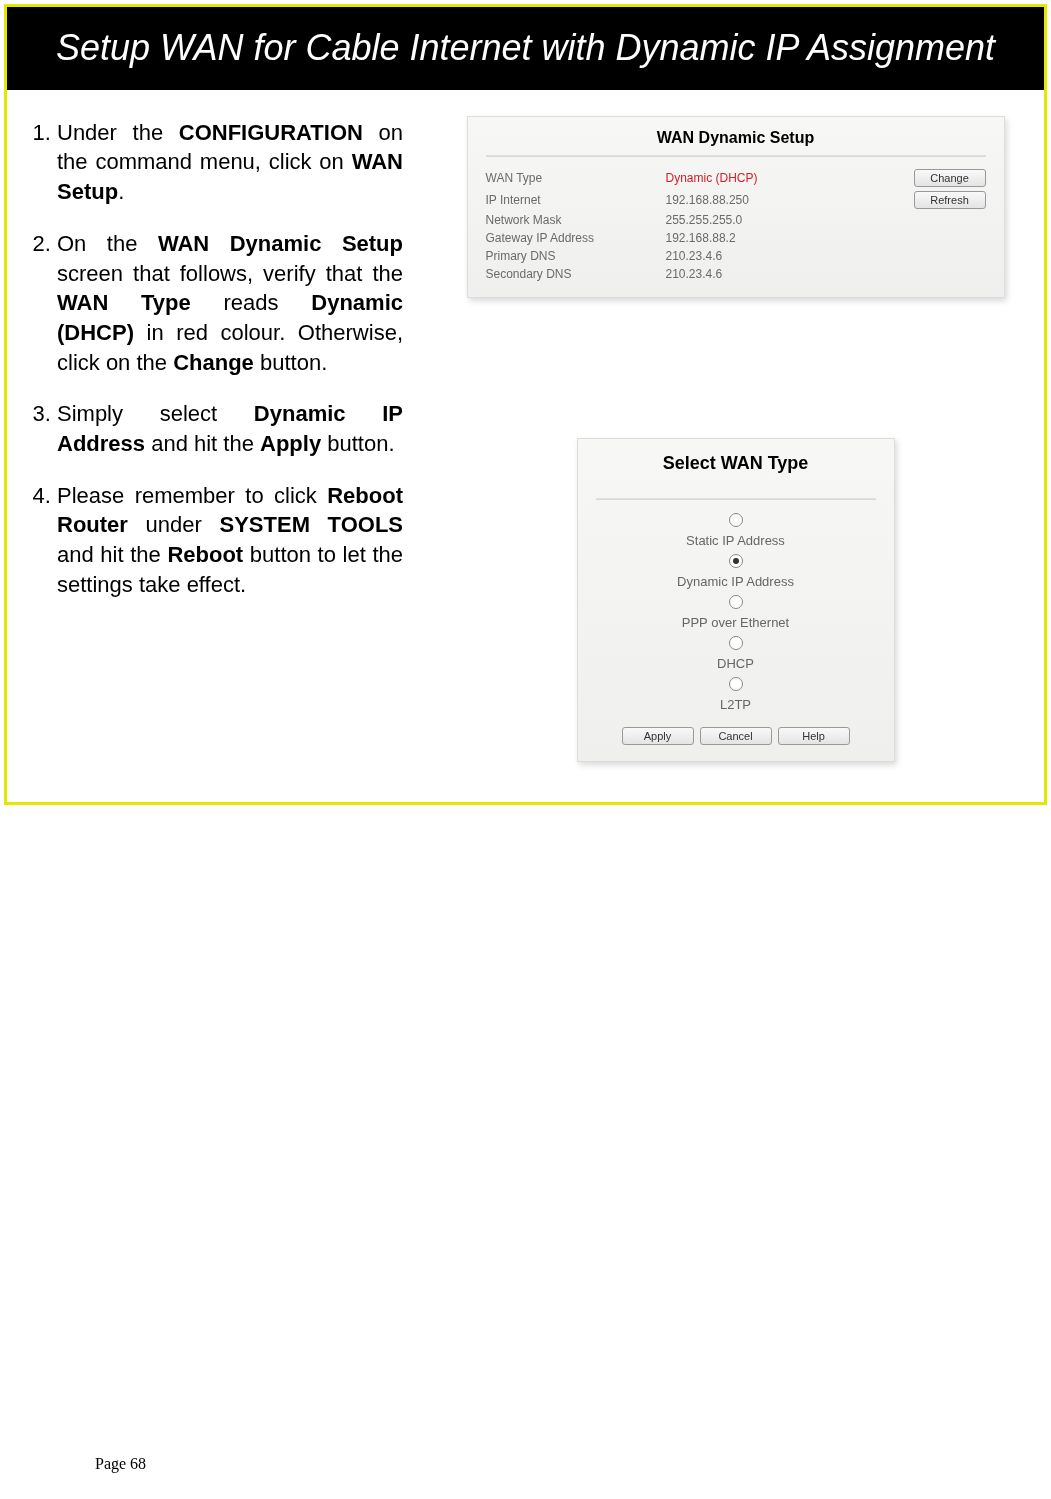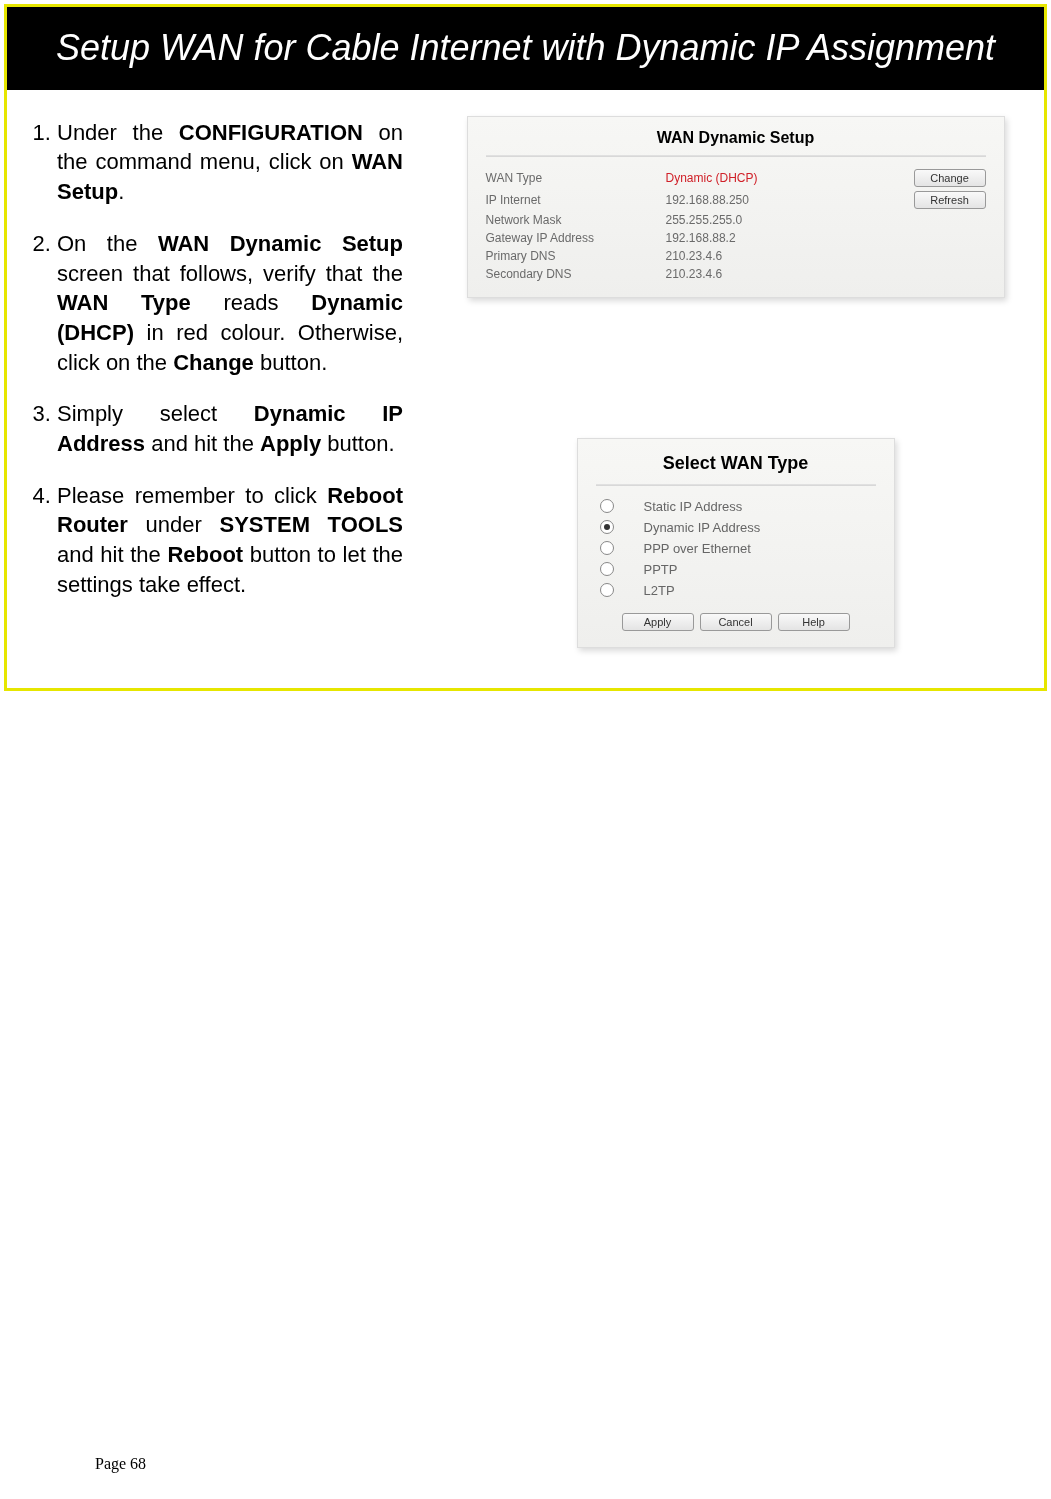--- a/index.html
+++ b/index.html
@@ -113,29 +113,30 @@
   
   .shot2 {
     width: 280px;
     padding: 14px 18px 16px 18px;
   }
   .shot2-title {
     text-align: center;
     font-weight: bold;
     color: #000;
     font-size: 18px;
-    margin-bottom: 10px;
+    margin-bottom: 24px;
   }
   .radio-row {
     display: flex;
     align-items: center;
-    gap: 30px;
+    gap: 6px;
     font-size: 13px;
     color: #666;
     padding: 3px 4px;
+    flex-direction: column;
   }
   .radio-circle {
     width: 12px;
     height: 12px;
     border: 1px solid #888;
     border-radius: 50%;
     display: inline-flex;
     align-items: center;
     justify-content: center;
     background: #fff;
@@ -237,21 +238,21 @@
                   <span class="radio-dot"></span>
                 </span>
               <span>Dynamic IP Address</span>
             </div>
             <div class="radio-row">
               <span class="radio-circle"></span>
               <span>PPP over Ethernet</span>
             </div>
             <div class="radio-row">
               <span class="radio-circle"></span>
-              <span>PPTP</span>
+              <span>DHCP</span>
             </div>
             <div class="radio-row">
               <span class="radio-circle"></span>
               <span>L2TP</span>
             </div>
             <div class="btn-row">
               <span class="winbtn">Apply</span>
               <span class="winbtn">Cancel</span>
               <span class="winbtn">Help</span>
             </div>

